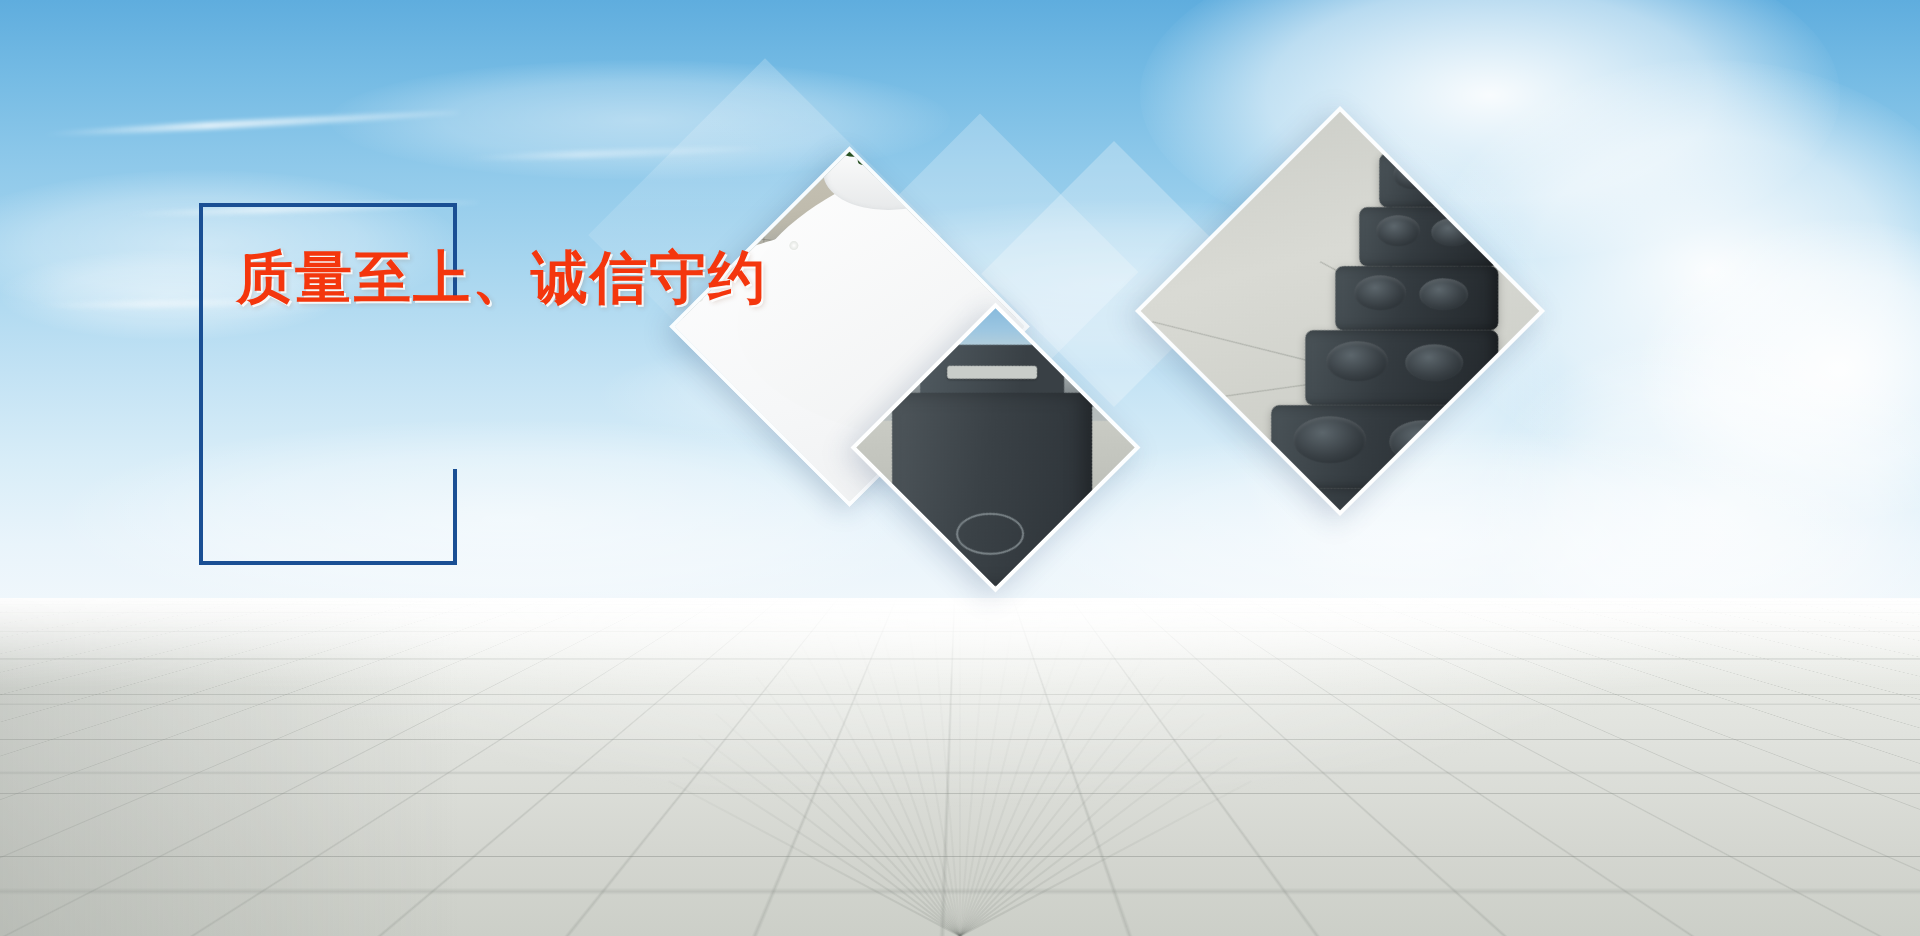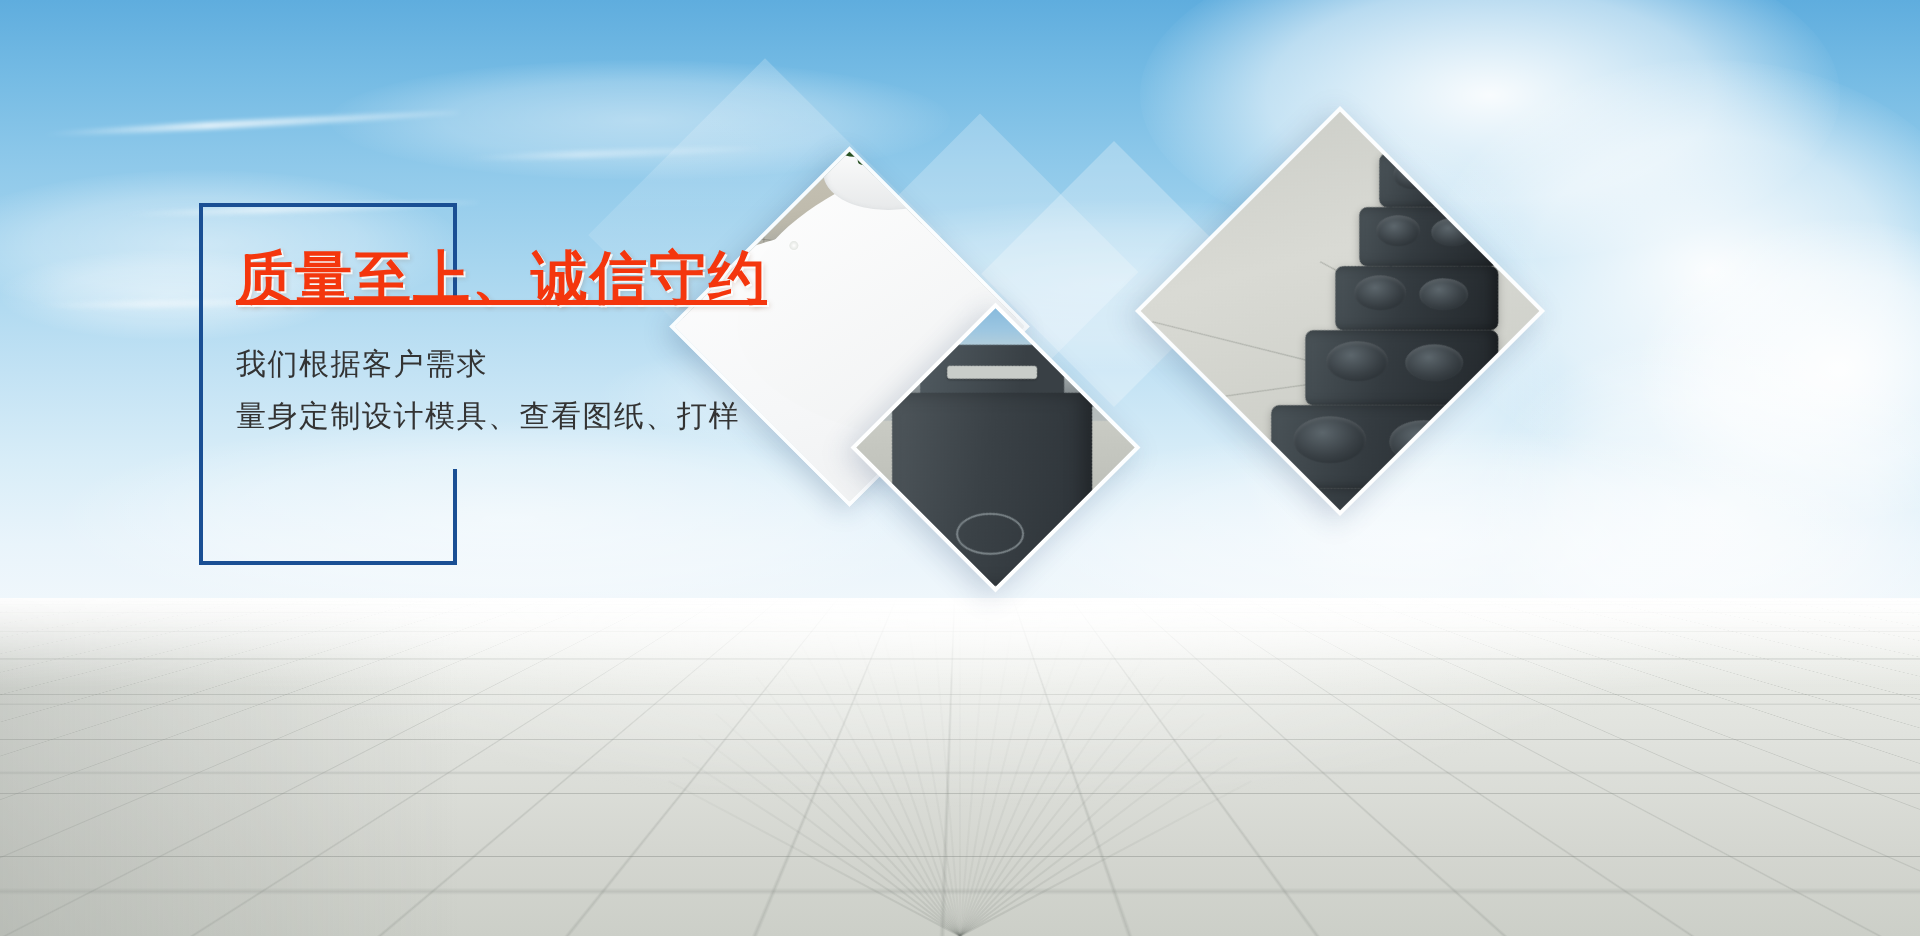--- a/index.html
+++ b/index.html
@@ -117,21 +117,20 @@
   .headline-red {
     font-size:57px;
     line-height:62px;
     font-weight:bold;
     color:#f4360d;
     letter-spacing:2px;
     text-shadow:
       2px 2px 0 rgba(255,255,255,.85),
       3px 3px 5px rgba(120,60,30,.18);
     white-space:nowrap;
-    text-decoration:underline;
   }
   .headline-blue {
     margin-top:12px;
     font-size:62px;
     line-height:70px;
     font-weight:bold;
     color:#1a4f94;
     letter-spacing:3px;
     text-shadow:
       2px 2px 0 rgba(255,255,255,.8),
@@ -438,19 +437,15 @@
   <div class="frame">
     <span class="fr-top"></span>
     <span class="fr-left"></span>
     <span class="fr-bottom"></span>
     <span class="fr-right-t"></span>
     <span class="fr-right-b"></span>
   </div>
 
   <div class="copy">
     <div class="headline-red">质量至上、诚信守约</div>
-    <div class="sub">
-      <div>我们根据客户需求</div>
-      <div>量身定制设计模具、查看图纸、打样</div>
-    </div>
   </div>
 
 </div>
 
 </body></html>

